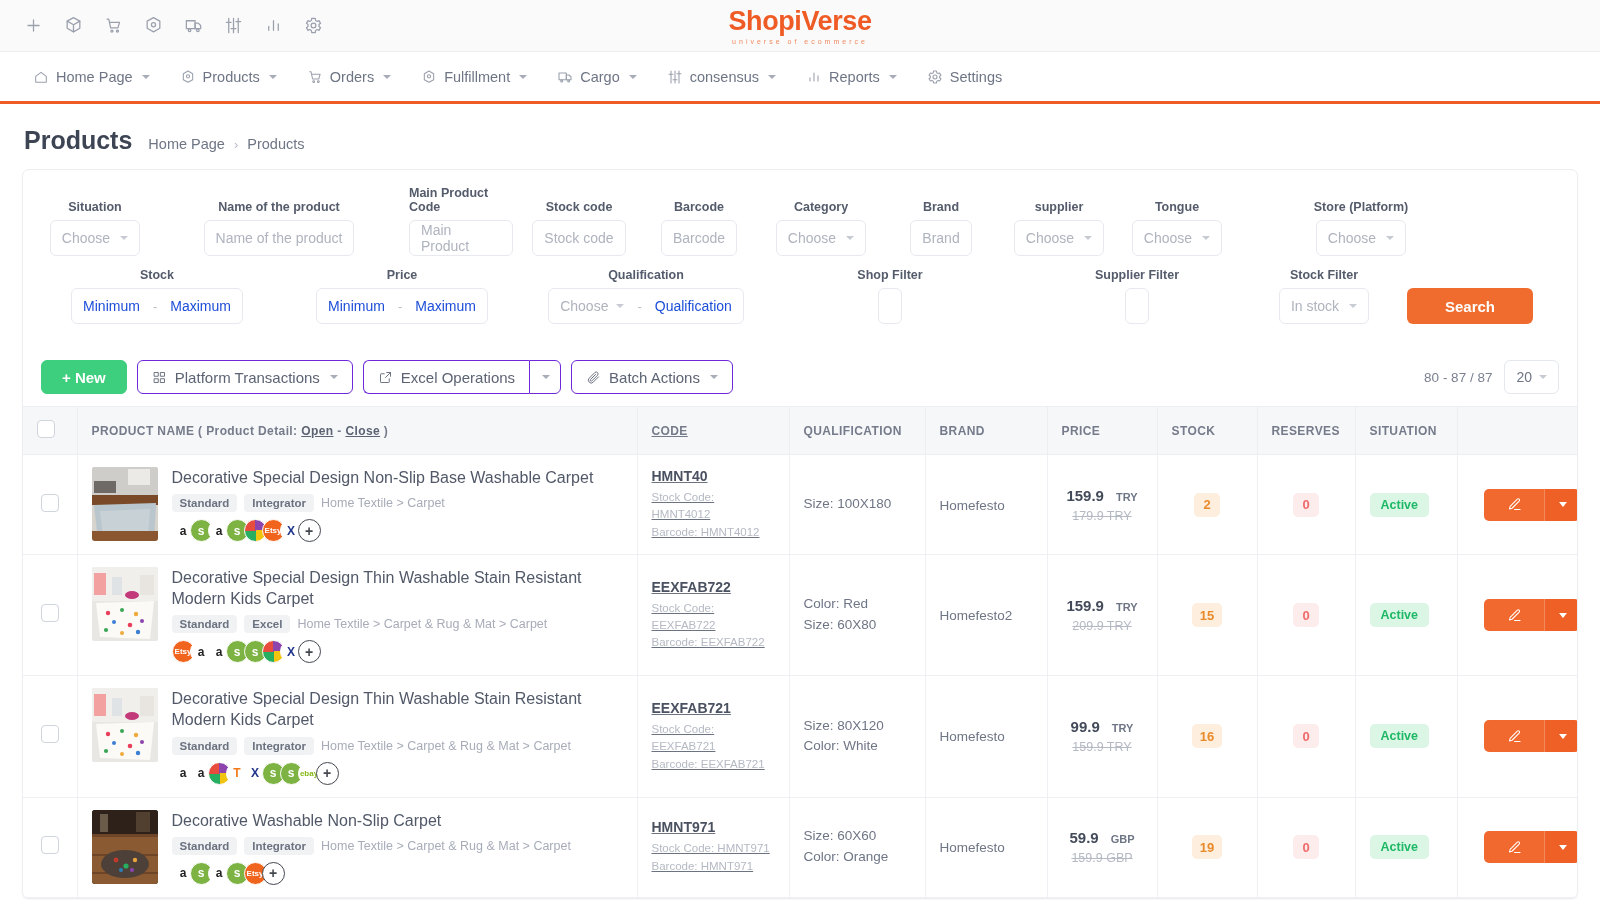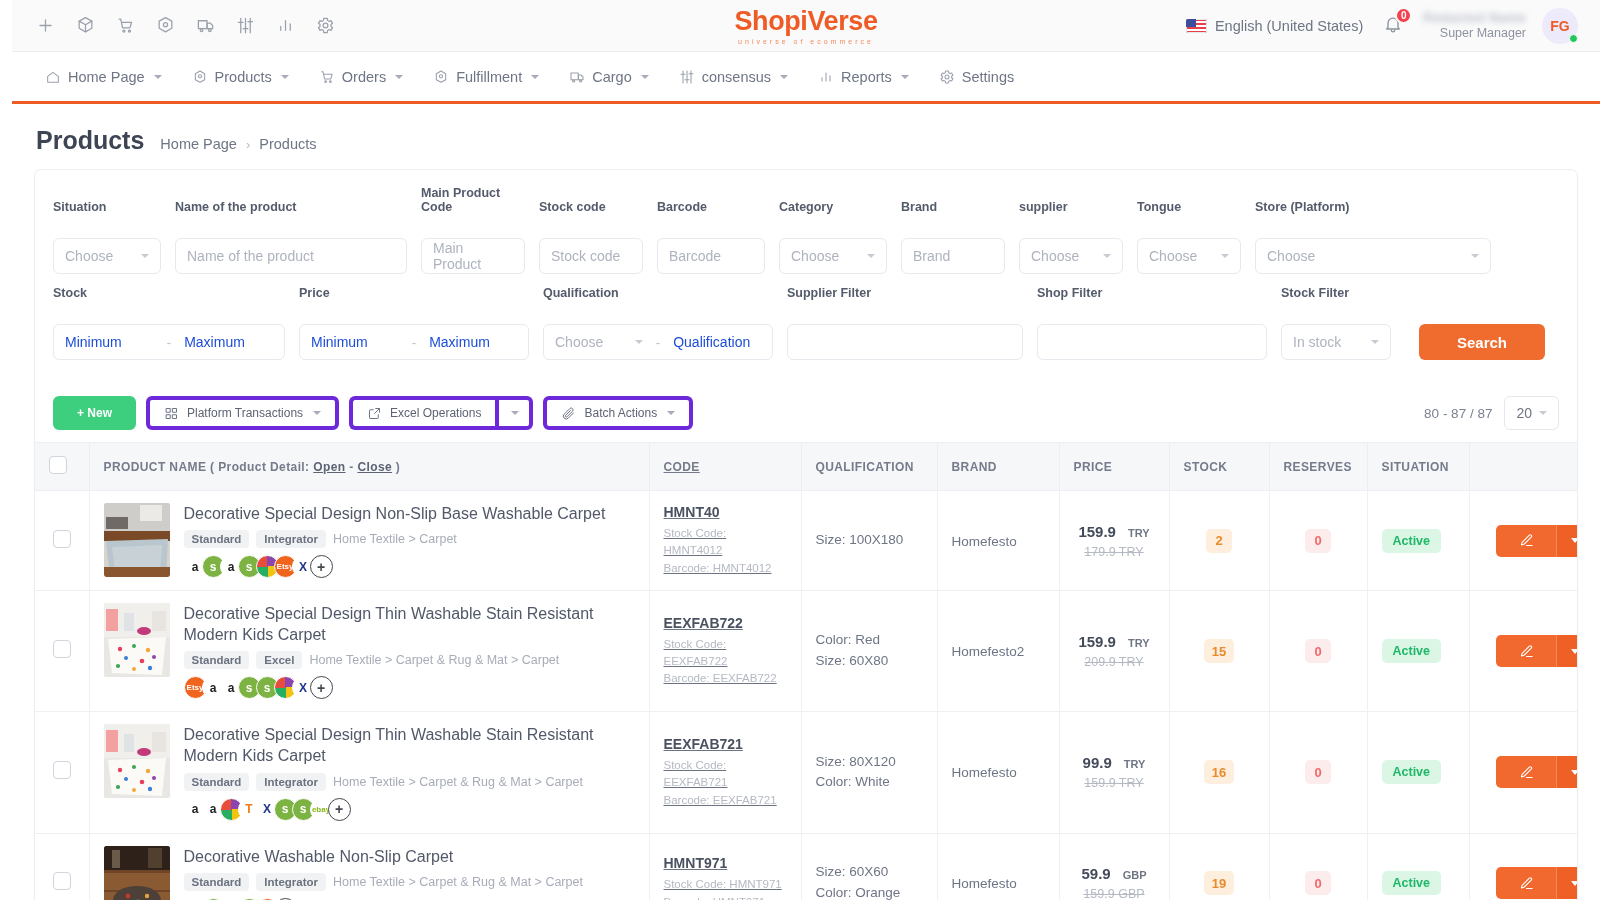--- a/index.html
+++ b/index.html
@@ -3,21 +3,21 @@
 <meta charset="utf-8">
 <style>
   * { box-sizing: border-box; margin: 0; padding: 0; }
   html, body {
     width: 1600px; height: 900px;
     font-family: "Liberation Sans", sans-serif;
     background: #ffffff;
     color: #6b7280;
     overflow: hidden;
   }
-  .page { width: 1600px; height: 668px; position: relative; background: #fff; padding-left: 12px; }
+  .page { width: 1600px; height: 668px; position: relative; background: #fff; }
 
   
   .topbar {
     height: 52px; display: flex; align-items: center;
     padding: 0 22px; background: #fafafb;
     border-bottom: 1px solid #eceef1; position: relative;
   }
   .topbar-icons { display: flex; align-items: center; gap: 18px; }
   .ticon { width: 22px; height: 22px; display: flex; align-items: center; justify-content: center; color: #9aa0ac; cursor: pointer; }
   .ticon svg { width: 19px; height: 19px; stroke: #9aa0ac; fill: none; stroke-width: 1.6; stroke-linecap: round; stroke-linejoin: round; }
@@ -72,43 +72,43 @@
   .crumbs { display: flex; align-items: center; gap: 9px; font-size: 14.5px; color: #6e7585; }
   .crumb-sep { color: #b6bac4; font-size: 13px; }
 
   
   .card {
     margin: 0 22px; background: #fff; border: 1px solid #eceef1; border-radius: 7px;
     box-shadow: 0 1px 2px rgba(16,24,40,.04);
   }
   .filters { padding: 16px 18px 14px 18px; }
   .frow { display: flex; align-items: flex-end; gap: 14px; margin-bottom: 12px; }
-  .fgroup { display: flex; flex-direction: column; gap: 24px; }
+  .fgroup { display: flex; flex-direction: column; gap: 6px; align-items: center; }
   .flabel { font-size: 12.5px; color: #545b6b; font-weight: 600; }
   .fctl {
     height: 36px; border: 1px solid #e7e9ee; border-radius: 6px; background: #fff;
     display: flex; align-items: center; padding: 0 11px; font-size: 14px; color: #aeb3be;
   }
   .fctl.sel { justify-content: space-between; gap: 10px; cursor: pointer; }
   .chev { width: 0; height: 0; border-left: 4px solid transparent; border-right: 4px solid transparent; border-top: 4.5px solid #c7cbd4; }
   .range { display: flex; align-items: center; border: 1px solid #e7e9ee; border-radius: 6px; height: 36px; overflow: hidden; }
   .range .seg { flex: 1; display: flex; align-items: center; padding: 0 11px; font-size: 14px; color: #1d4ed8; height: 100%; }
   .range .dash { color: #b9bdc7; font-size: 13px; padding: 0 2px; }
   .range .sel-seg { display: flex; align-items: center; justify-content: space-between; gap: 8px; padding: 0 11px; font-size: 14px; color: #aeb3be; height: 100%; }
   .btn-search {
     height: 36px; padding: 0 38px; background: #ef6c2e; color: #fff; border: none; border-radius: 6px;
     font-size: 15px; font-weight: 600; cursor: pointer; font-family: inherit;
   }
 
   
   .toolbar { display: flex; align-items: center; padding: 10px 18px 12px 18px; gap: 10px; }
   .btn {
     height: 34px; display: inline-flex; align-items: center; gap: 8px; padding: 0 14px;
-    border: 4px solid #6d28d9; background: #fff; border-radius: 6px;
-    font-size: 12px; color: #5c6373; cursor: pointer; white-space: nowrap;
+    border: 1px solid #6d28d9; background: #fff; border-radius: 6px;
+    font-size: 15px; color: #5c6373; cursor: pointer; white-space: nowrap;
   }
   .btn svg { width: 15px; height: 15px; stroke: #6e7585; fill: none; stroke-width: 1.6; stroke-linecap: round; stroke-linejoin: round; }
   .btn-new { background: #3ecf7e; border-color: #3ecf7e; color: #fff; font-weight: 600; padding: 0 20px; }
   .split { display: inline-flex; }
   .split .btn:first-child { border-top-right-radius: 0; border-bottom-right-radius: 0; border-right: none; }
   .split .btn:last-child { border-top-left-radius: 0; border-bottom-left-radius: 0; padding: 0 10px; }
 
   .pager-wrap { margin-left: auto; display: flex; align-items: center; gap: 12px; }
   .pager-count { font-size: 13.5px; color: #7a8090; }
   .pagesize { height: 34px; border: 1px solid #e4e7ec; border-radius: 6px; display: inline-flex; align-items: center; gap: 7px; padding: 0 11px; font-size: 14px; color: #6e7585; cursor: pointer; }
@@ -236,41 +236,20 @@
             <path d="M19 12a7 7 0 0 0-.1-1.2l2-1.5-2-3.4-2.3 1a7 7 0 0 0-2-1.2L14.2 3H9.8l-.4 2.7a7 7 0 0 0-2 1.2l-2.3-1-2 3.4 2 1.5A7 7 0 0 0 5 12c0 .4 0 .8.1 1.2l-2 1.5 2 3.4 2.3-1c.6.5 1.3.9 2 1.2l.4 2.7h4.4l.4-2.7c.7-.3 1.4-.7 2-1.2l2.3 1 2-3.4-2-1.5c.1-.4.1-.8.1-1.2z"></path>
           </svg>
         </span>
     </div>
 
     <div class="brand">
       <div class="brand-main"><span>ShopiVerse</span></div>
       <div class="brand-sub">universe of ecommerce</div>
     </div>
 
-    <div class="topbar-right">
-      <div class="lang">
-        <span class="flag"></span>
-        <span>English (United States)</span>
-      </div>
-      <div class="bell-wrap">
-        <svg viewBox="0 0 24 24">
-            <path d="M18 16v-5a6 6 0 1 0-12 0v5l-1.5 2h15z"></path>
-            <path d="M10 19.5a2 2 0 0 0 4 0"></path>
-          </svg>
-        <span class="bell-badge">0</span>
-      </div>
-      <div class="user-block">
-        <div class="user-name">Redacted Name</div>
-        <div class="user-role">Super Manager</div>
-      </div>
-      <div class="avatar">
-        <span>FG</span>
-        <span class="avatar-dot"></span>
-      </div>
-    </div>
   </div>
 
   <div class="mainnav">
     <div class="navitem">
       <svg viewBox="0 0 24 24">
           <path d="M4 11l8-6 8 6v8a1 1 0 0 1-1 1H5a1 1 0 0 1-1-1z"></path>
         </svg>
       <span>Home Page</span>
       <i class="caret"></i>
     </div>
@@ -443,28 +422,28 @@
             <span class="sel-seg" style="flex:1">
               <span>Choose</span>
                 <i class="chev"></i>
             </span>
             <span class="dash">-</span>
             <span class="seg">
                 <span>Qualification</span>
               </span>
           </div>
         </div>
-        <div class="fgroup" style="width:236px">
-          <span class="flabel">Supplier Filter</span>
+        <div class="fgroup" style="width:230px">
+          <span class="flabel">Shop Filter</span>
           <div class="fctl">
               <span></span>
             </div>
         </div>
-        <div class="fgroup" style="width:230px">
-          <span class="flabel">Shop Filter</span>
+        <div class="fgroup" style="width:236px">
+          <span class="flabel">Supplier Filter</span>
           <div class="fctl">
               <span></span>
             </div>
         </div>
         <div class="fgroup" style="width:110px">
           <span class="flabel">Stock Filter</span>
           <div class="fctl sel">
             <span>In stock</span>
               <i class="chev"></i>
           </div>

